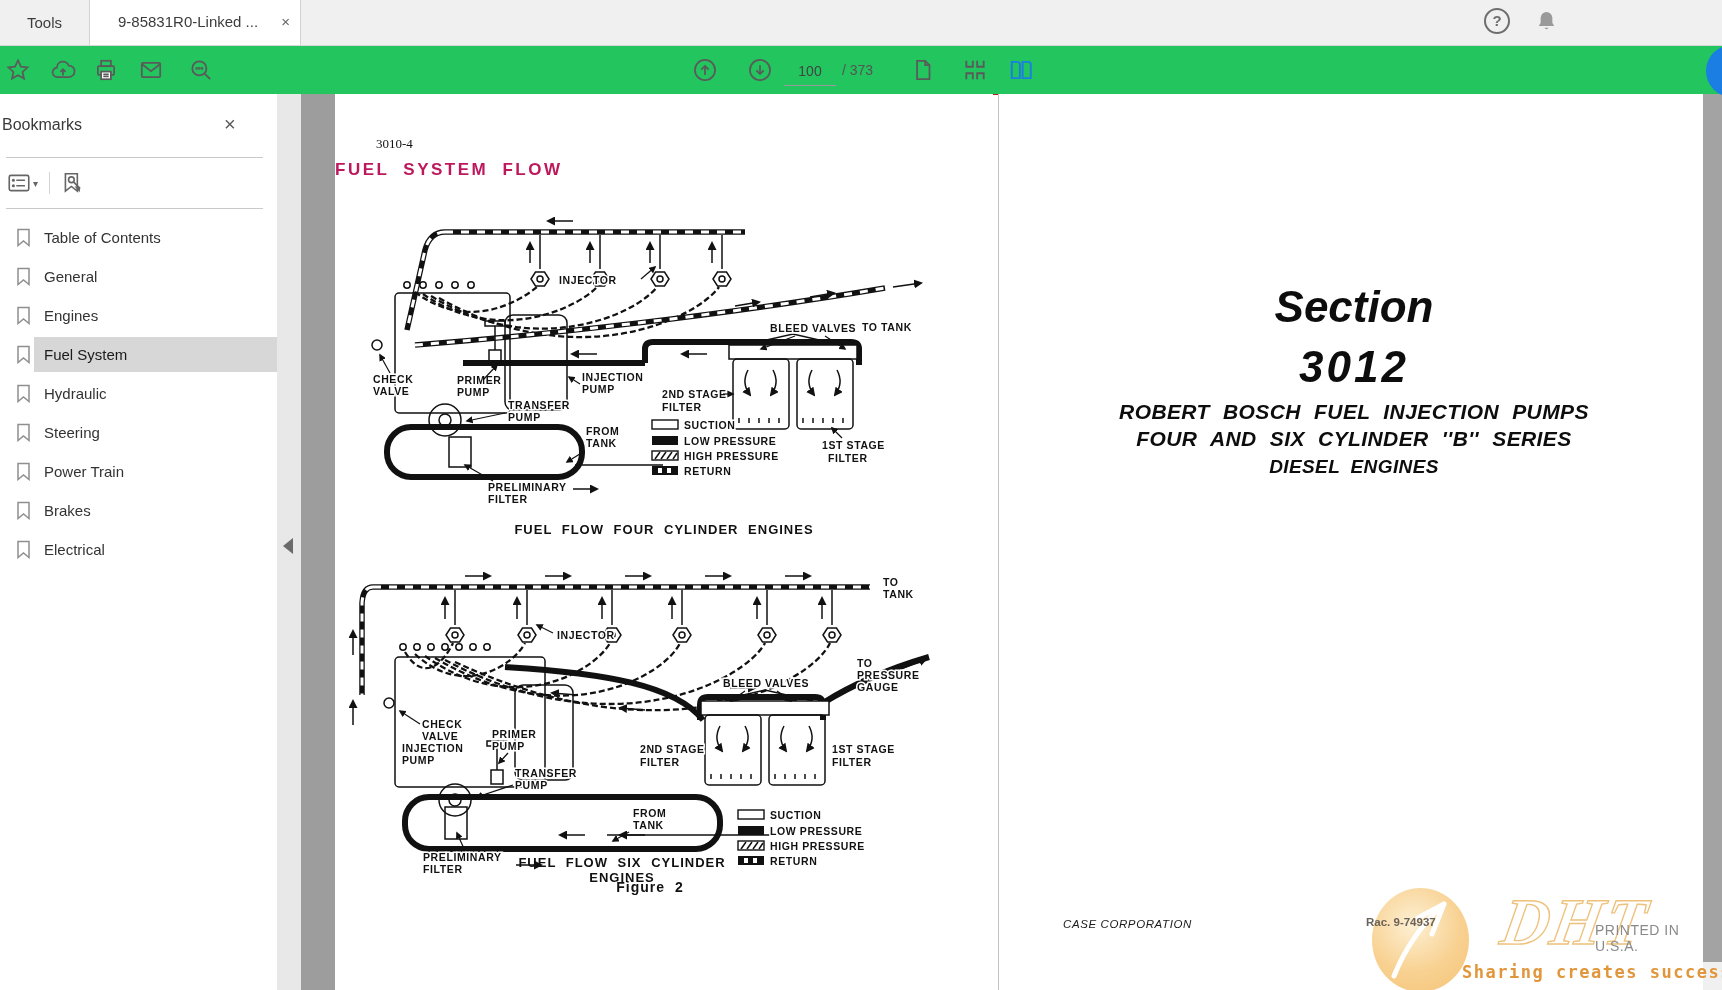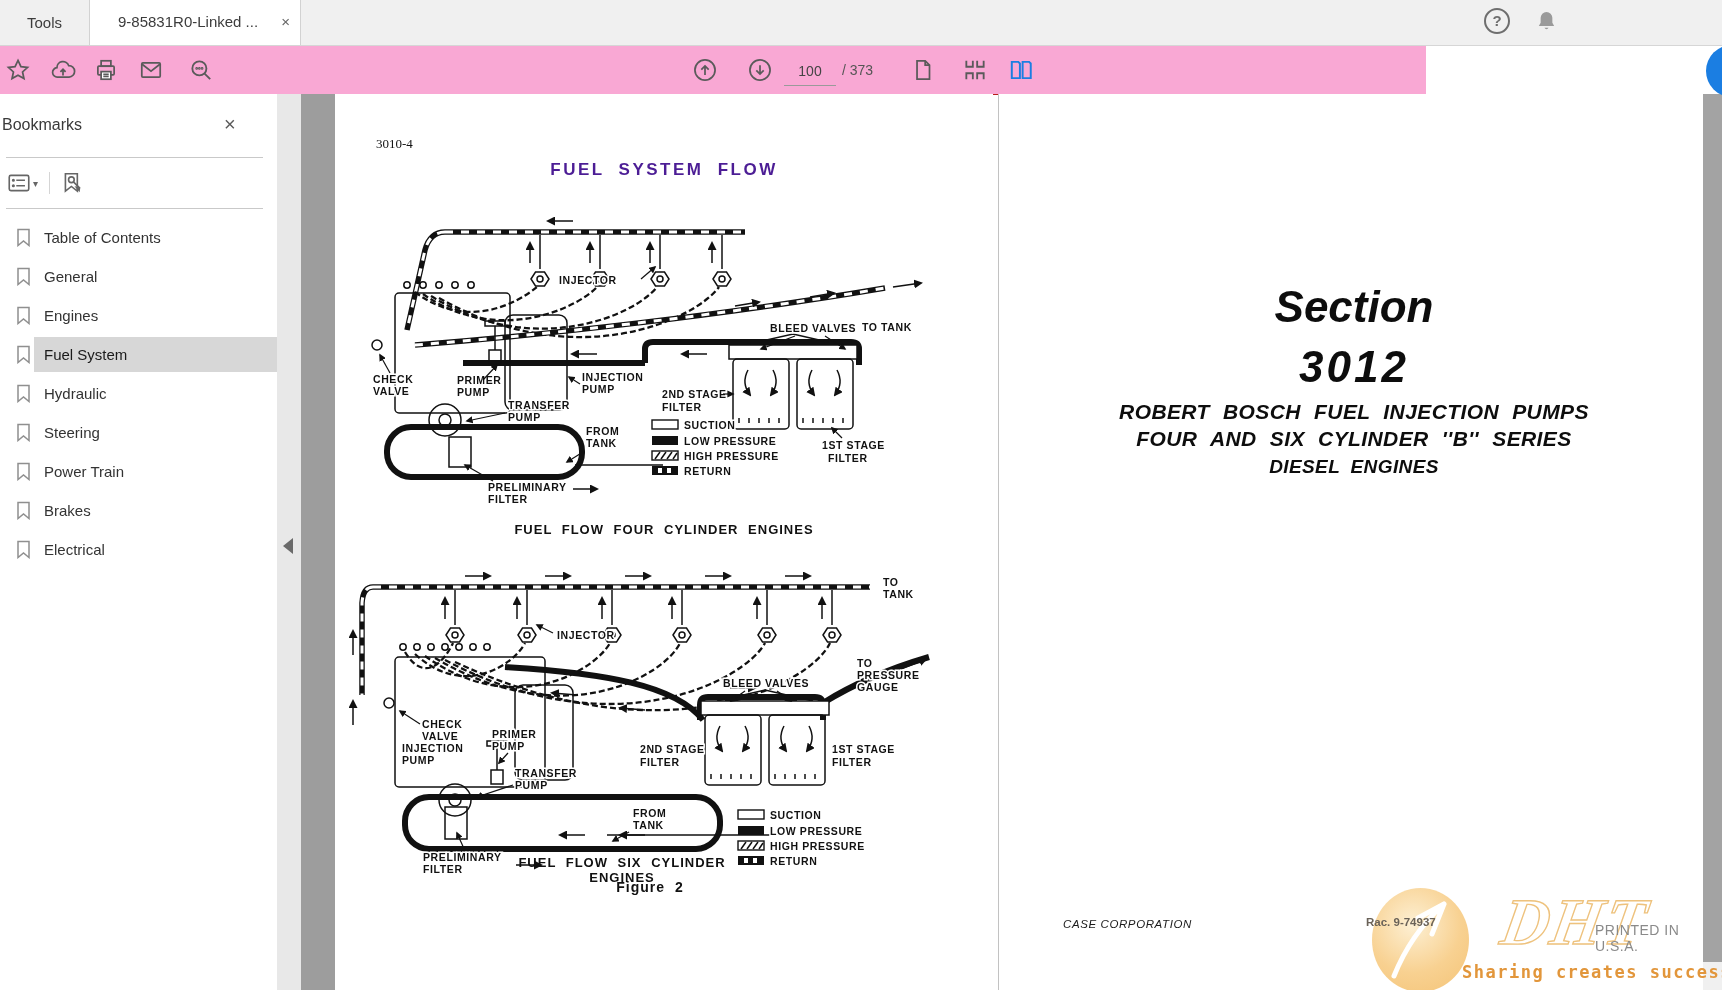--- a/index.html
+++ b/index.html
@@ -12,21 +12,21 @@
   .tab-tools{position:absolute;left:0;top:0;width:89px;height:45px;line-height:45px;text-align:center;
              font-size:15px;color:#3c3c3c;}
   .tab-doc{position:absolute;left:89px;top:0;width:212px;height:45px;background:#fff;
            border-left:1px solid #d2d2d2;border-right:1px solid #d2d2d2;box-sizing:border-box;}
   .tab-doc-label{position:absolute;left:28px;top:0;line-height:44px;font-size:15px;color:#3c3c3c;white-space:nowrap;}
   .tab-close{position:absolute;right:10px;top:0;line-height:44px;font-size:15px;color:#666;cursor:pointer;}
   .help-circ{position:absolute;left:1484px;top:8px;width:26px;height:26px;border:2px solid #6e6e6e;border-radius:50%;
              box-sizing:border-box;text-align:center;line-height:22px;font-size:15px;font-weight:bold;color:#6e6e6e;}
 
   
-  .toolbar{position:absolute;left:0;top:46px;width:1426px;height:48px;background:#f9a8d4;border-bottom:1px solid #b91c1c;}
+  .toolbar{position:absolute;left:0;top:46px;width:1722px;height:48px;background:#22c55e;border-bottom:1px solid #b91c1c;}
   .tbi{position:absolute;top:11px;width:26px;height:26px;}
   .tbi svg{width:26px;height:26px;display:block;}
   .pagenum-input{position:absolute;left:784px;top:10px;width:48px;height:27px;border:none;border-bottom:1px solid #9a9a9a;
                  background:transparent;text-align:center;font-size:14px;color:#444;font-family:"Liberation Sans",sans-serif;}
   .pagecount{position:absolute;left:842px;top:0;line-height:48px;font-size:14px;color:#555;}
   .fab{position:absolute;left:1706px;top:45px;width:52px;height:52px;border-radius:50%;background:#1b7ee2;z-index:40;}
 
   
   .sidebar{position:absolute;left:0;top:94px;width:277px;height:896px;background:#fff;}
   .bm-title{position:absolute;left:2px;top:22px;font-size:16px;color:#3a3a3a;}
@@ -42,22 +42,22 @@
 
   .strip{position:absolute;left:277px;top:94px;width:24px;height:896px;background:#e8e8e8;}
   .collapse{position:absolute;left:283px;top:538px;width:0;height:0;cursor:pointer;
             border-top:8px solid transparent;border-bottom:8px solid transparent;border-right:10px solid #6a6a6a;}
   .gutter{position:absolute;left:301px;top:94px;width:34px;height:896px;background:#9d9d9d;}
 
   
   .pageL{position:absolute;left:335px;top:94px;width:658px;height:896px;background:#fff;}
   .pageR{position:absolute;left:998px;top:94px;width:738px;height:896px;background:#fff;border-left:1px solid #c2c2c2;box-sizing:border-box;font-style:italic;}
   .pcode{position:absolute;left:41px;top:42px;font-family:"Liberation Serif",serif;font-size:13px;color:#111;}
-  .ptitle{position:absolute;left:0;top:66px;width:658px;text-align:center;font-size:17px;font-weight:bold;
-          letter-spacing:2.5px;word-spacing:7px;color:#4c1d95;}
+  .ptitle{position:absolute;left:0;top:66px;width:658px;font-size:17px;font-weight:bold;
+          letter-spacing:2.5px;word-spacing:7px;color:#be185d;}
   .dcap{position:absolute;font-size:13px;font-weight:bold;letter-spacing:1px;word-spacing:5px;color:#111;text-align:center;}
 
   .sec-line{position:absolute;left:25px;width:660px;text-align:center;color:#0d0d0d;font-weight:bold;}
   .sec-label{top:188px;font-size:44px;}
   .sec-num{top:248px;font-size:44px;letter-spacing:3px;}
   .sec-t1{top:306px;font-size:21px;word-spacing:7px;letter-spacing:.4px;}
   .sec-t2{top:333px;font-size:21px;word-spacing:7px;letter-spacing:.4px;}
   .sec-t3{top:362px;font-size:19px;word-spacing:5px;letter-spacing:.4px;}
   .case-corp{position:absolute;left:64px;top:824px;font-size:11.5px;letter-spacing:.6px;color:#1a1a1a;}
 

